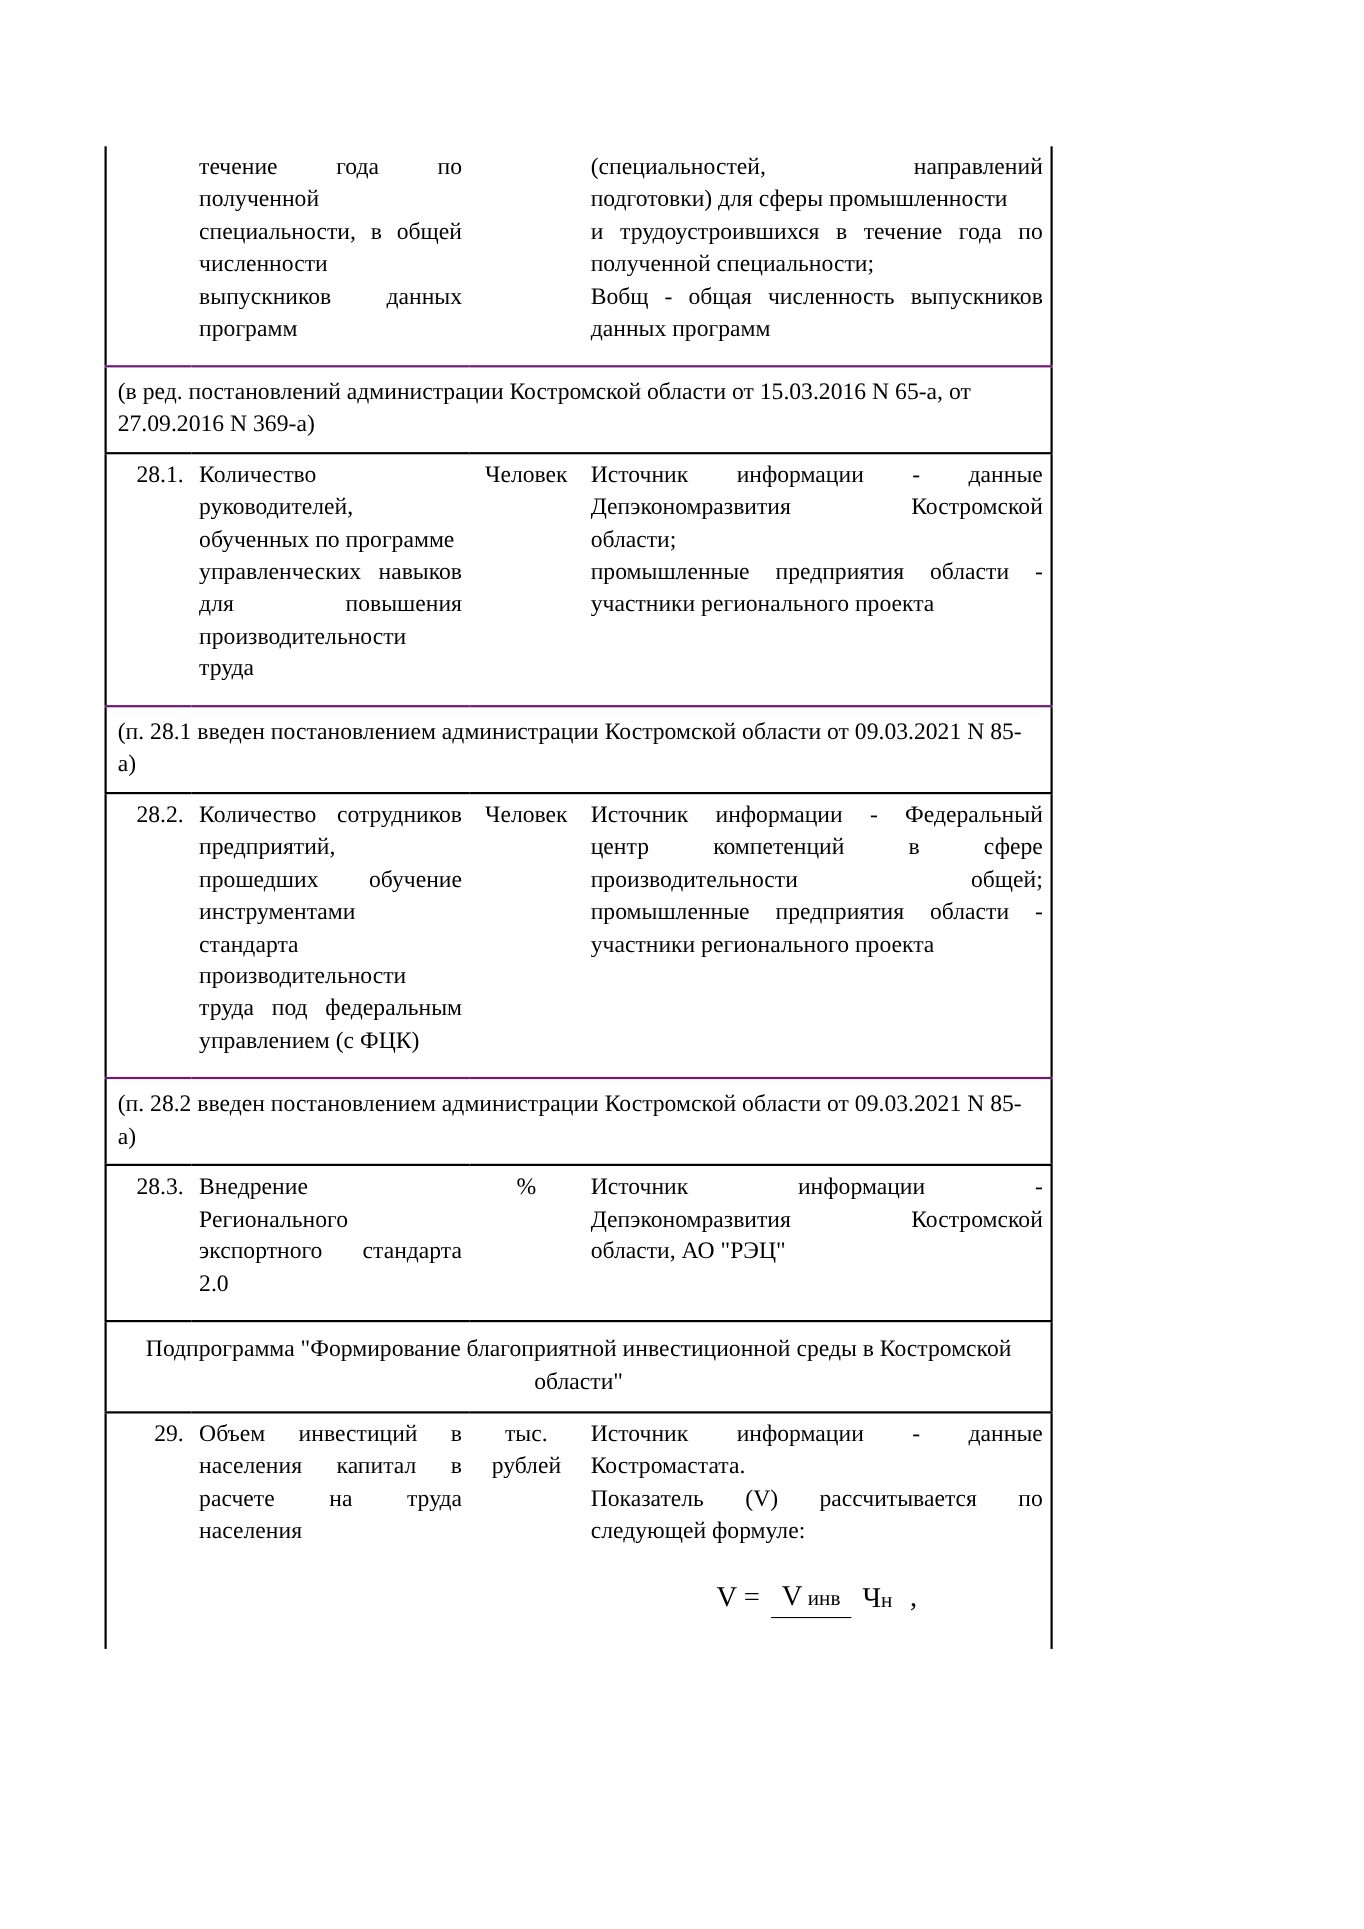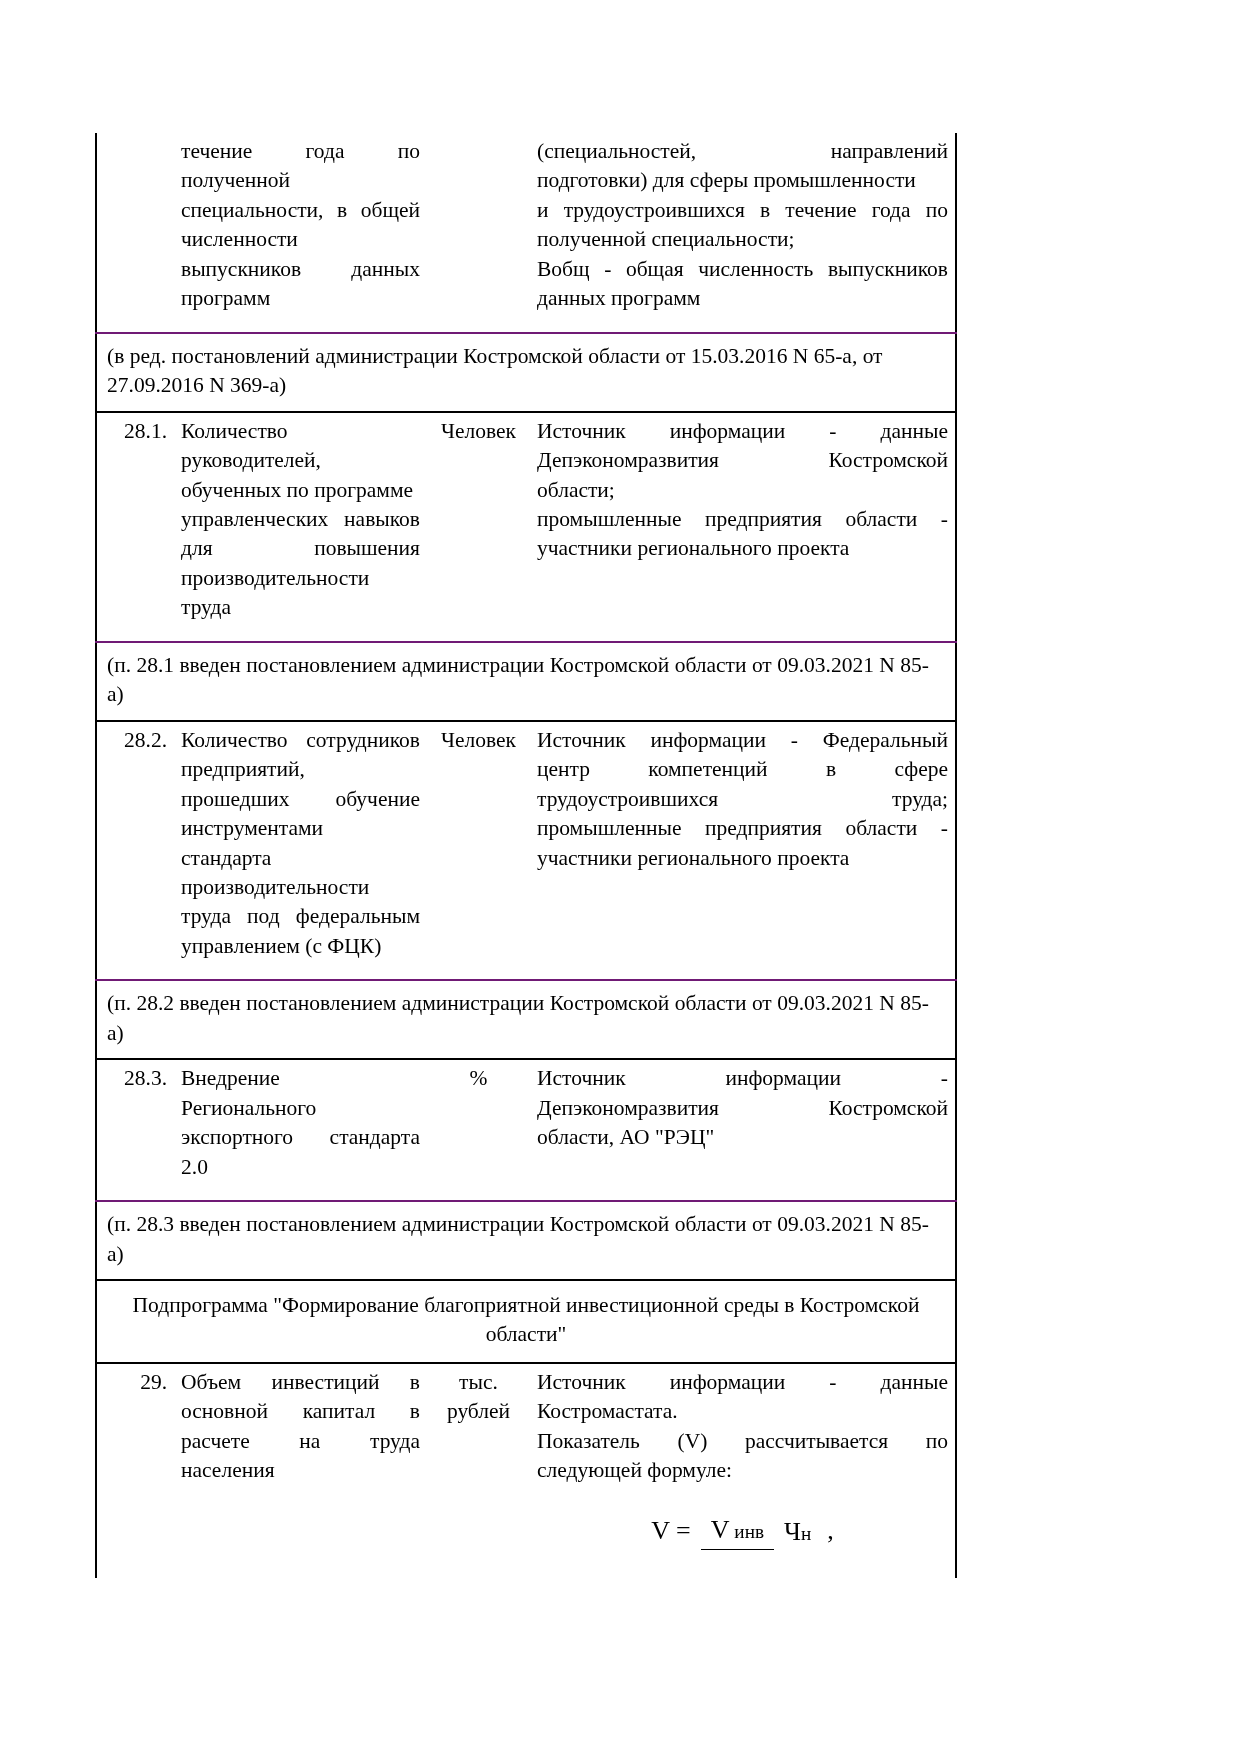--- a/index.html
+++ b/index.html
@@ -173,21 +173,21 @@
           <span class="lineblock">инструментами</span>
           <span class="lineblock">стандарта</span>
           <span class="lineblock">производительности</span>
           <span class="lineblock just-all">труда под федеральным</span>
           <span class="lineblock">управлением (с ФЦК)</span>
         </td>
         <td class="unit">Человек</td>
         <td class="src">
           <span class="lineblock just-all">Источник информации - Федеральный</span>
           <span class="lineblock just-all">центр компетенций в сфере</span>
-          <span class="lineblock just-all">трудоустроившихся труда;</span>
+          <span class="lineblock just-all">производительности общей;</span>
           <span class="lineblock just-all">промышленные предприятия области -</span>
           <span class="lineblock">участники регионального проекта</span>
         </td>
       </tr>
 
       <tr class="noterow">
         <td colspan="4" class="just">(п. 28.2 введен постановлением администрации Костромской области от 09.03.2021 N 85-а)</td>
       </tr>
 
       <tr class="datarow">
@@ -199,33 +199,30 @@
           <span class="lineblock">2.0</span>
         </td>
         <td class="unit">%</td>
         <td class="src">
           <span class="lineblock just-all">Источник информации -</span>
           <span class="lineblock just-all">Депэкономразвития Костромской</span>
           <span class="lineblock">области, АО "РЭЦ"</span>
         </td>
       </tr>
 
-      <tr class="noterow">
-        <td colspan="4" class="just">(п. 28.3 введен постановлением администрации Костромской области от 09.03.2021 N 85-а)</td>
-      </tr>
 
       <tr class="headrow">
         <td colspan="4">Подпрограмма "Формирование благоприятной инвестиционной среды в Костромской области"</td>
       </tr>
 
       <tr class="datarow">
         <td class="num">29.</td>
         <td class="name just">
           <span class="lineblock just-all">Объем инвестиций в</span>
-          <span class="lineblock just-all">основной капитал в</span>
+          <span class="lineblock just-all">населения капитал в</span>
           <span class="lineblock just-all">расчете на труда</span>
           <span class="lineblock">населения</span>
         </td>
         <td class="unit">
           <span class="lineblock">тыс.</span>
           <span class="lineblock">рублей</span>
         </td>
         <td class="src">
           <span class="lineblock just-all">Источник информации - данные</span>
           <span class="lineblock">Костромастата.</span>

